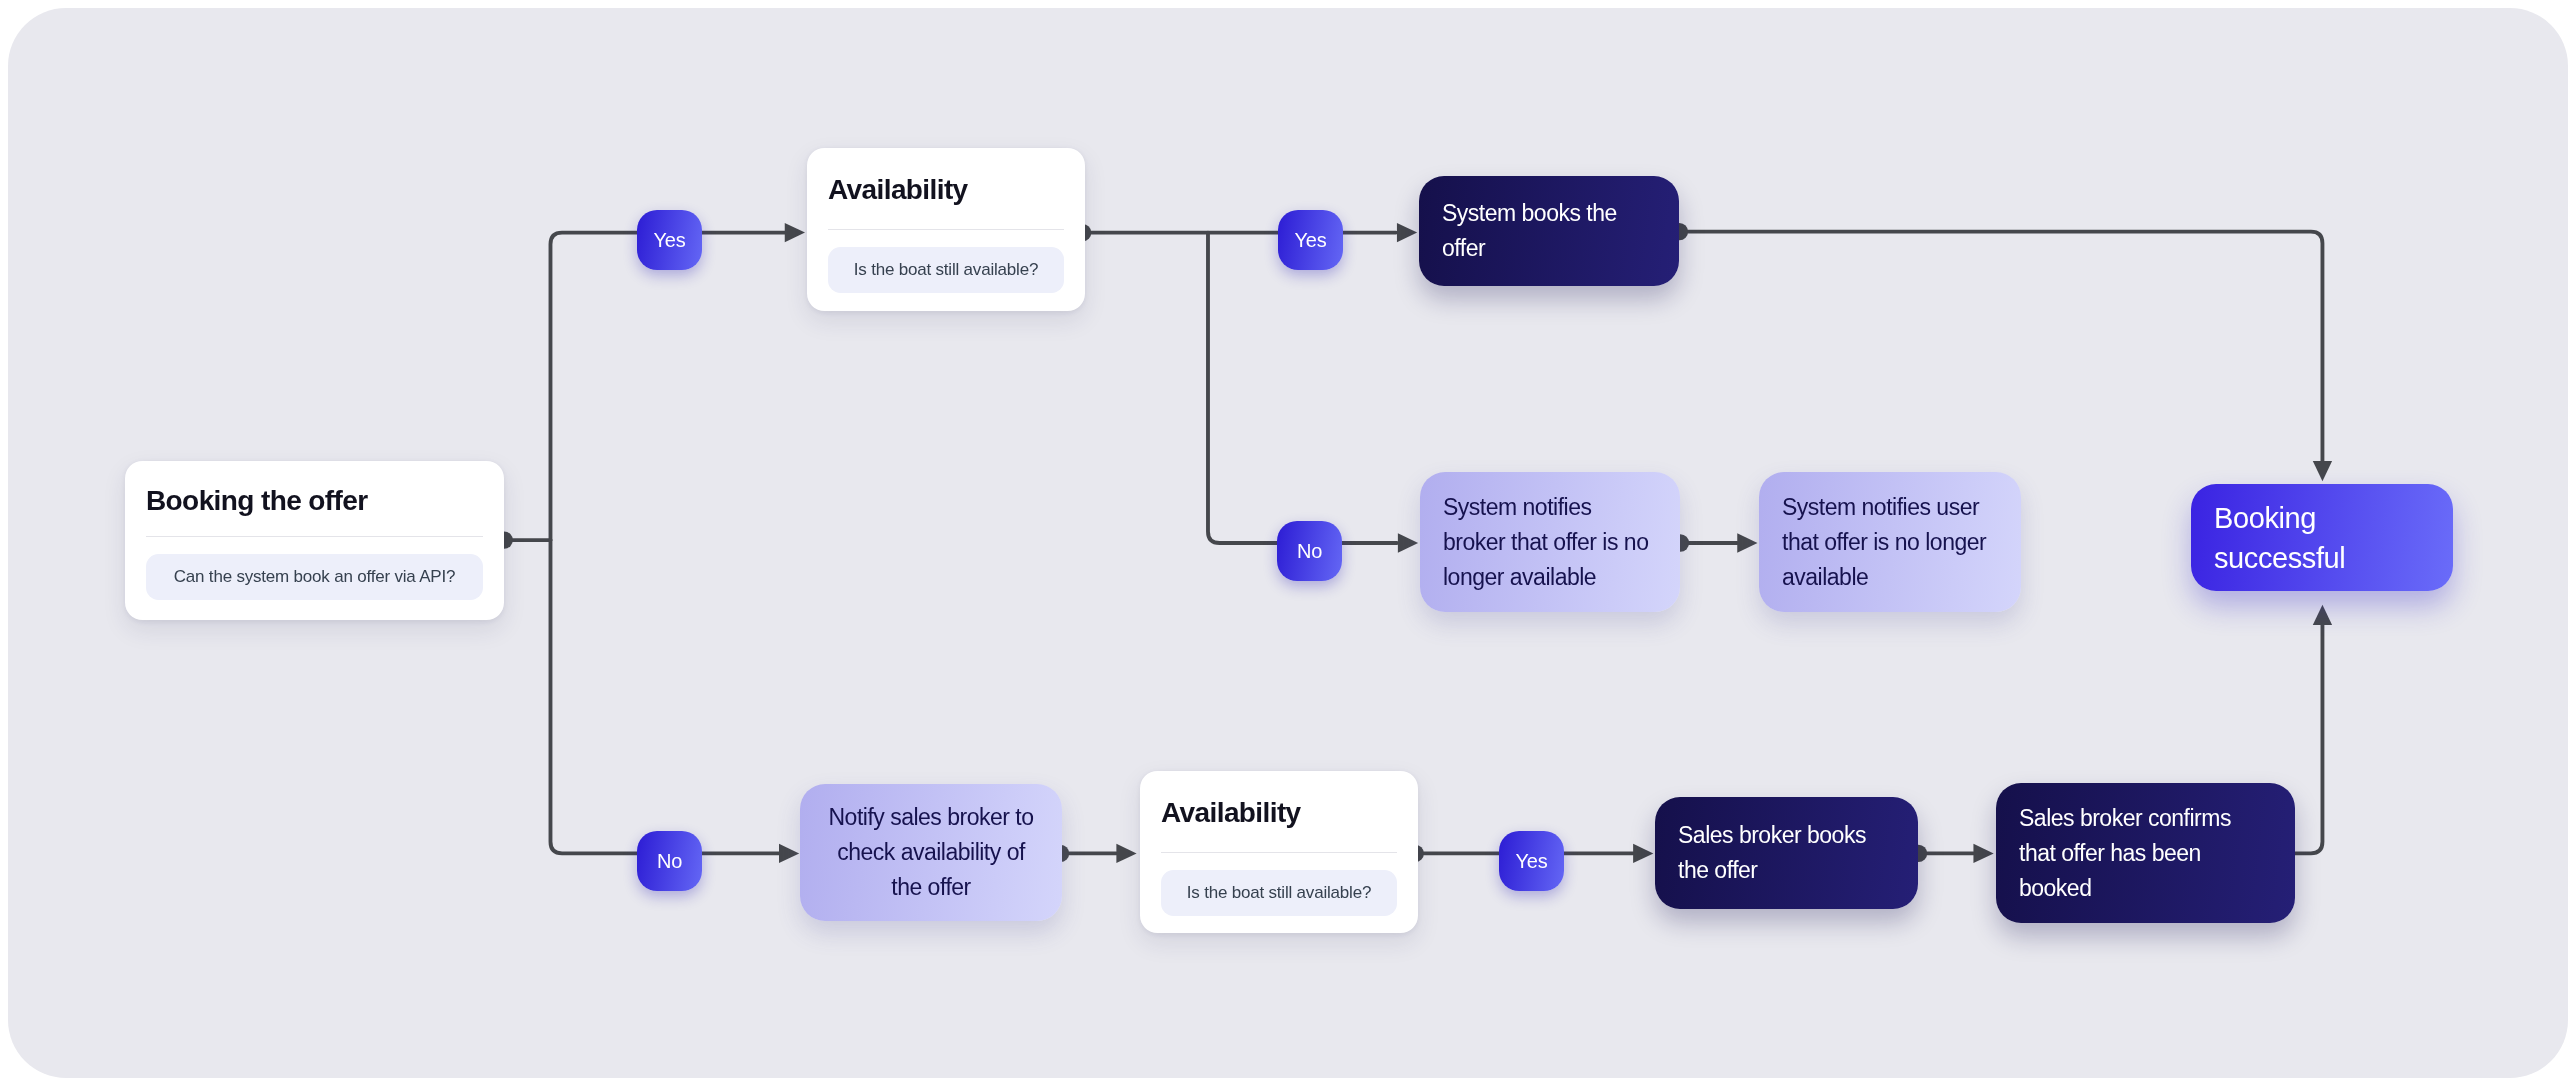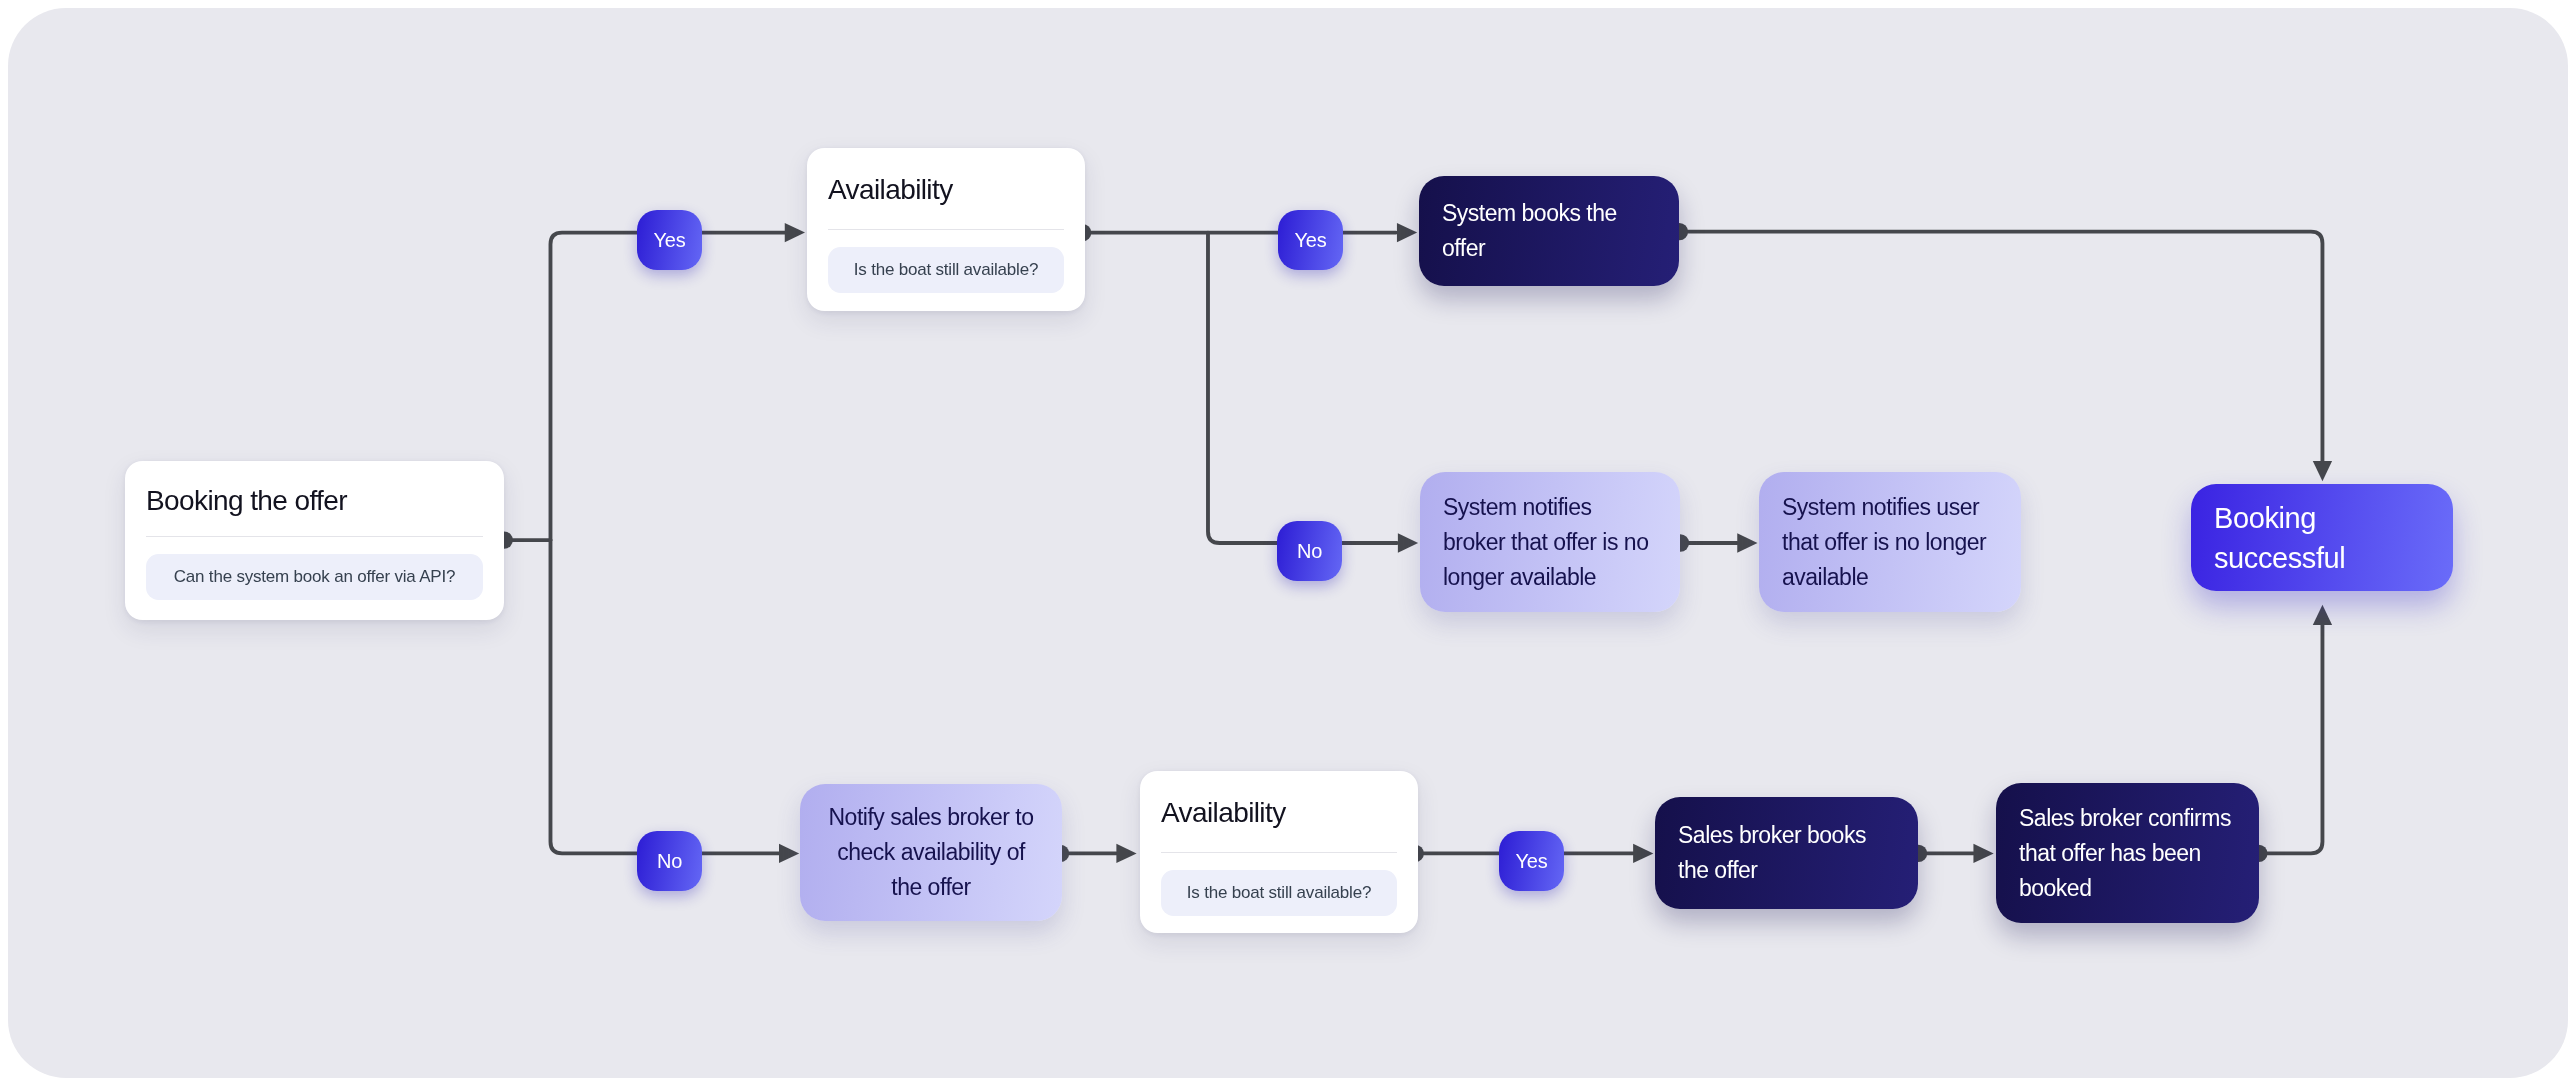--- a/index.html
+++ b/index.html
@@ -7,21 +7,21 @@
        font-family:"Liberation Sans", sans-serif;}
   #stage{position:absolute;left:0;top:0;width:2576px;height:1086px;}
   .canvas{position:absolute;left:7.7px;top:7.7px;right:7.7px;bottom:7.7px;
           background:#e8e8ee;border-radius:58px;}
   svg.edges{position:absolute;left:0;top:0;width:2576px;height:1086px;pointer-events:none;}
 
   
   .qcard{position:absolute;background:#ffffff;border-radius:17.4px;box-sizing:border-box;
          padding:23px 21px 0 21px;
          box-shadow:0 9.6px 23px rgba(40,40,90,.10),0 1.9px 5.8px rgba(40,40,90,.07);}
-  .qtitle{font-size:28px;line-height:33px;letter-spacing:-0.6px;color:#12121f;font-weight:400;}
+  .qtitle{font-size:28px;line-height:33px;letter-spacing:-0.6px;color:#12121f;font-weight:700;}
   .qdivider{height:1px;background:#e4e4e9;margin-top:19px;}
   .qpill{margin-top:17.4px;height:46px;border-radius:12.5px;background:#edeffa;
          display:flex;align-items:center;justify-content:center;
          font-size:17px;letter-spacing:-0.2px;color:#36414f;white-space:nowrap;}
 
   
   .action{position:absolute;border-radius:25px;box-sizing:border-box;display:flex;
           align-items:center;padding:0 23px;font-size:23px;line-height:35px;
           letter-spacing:-0.5px;}
   .action.dark{background:linear-gradient(97deg,#15104b 0%,#251f76 100%);color:#ffffff;
@@ -116,21 +116,21 @@
   </div>
 
   <div class="action light" style="left:800px;top:784px;width:262px;height:137px;text-align:center;">
     <span>Notify sales broker to check availability of the offer</span>
   </div>
 
   <div class="action dark" style="left:1655px;top:797px;width:263px;height:112px;">
     <span>Sales broker books the offer</span>
   </div>
 
-  <div class="action dark" style="left:1996px;top:783px;width:263px;height:140px;">
+  <div class="action dark" style="left:1996px;top:783px;width:299px;height:140px;">
     <span>Sales broker confirms that offer has been booked</span>
   </div>
 
   <div class="badge" style="left:637px;top:210px;">Yes</div>
   <div class="badge" style="left:637px;top:831px;">No</div>
   <div class="badge" style="left:1278px;top:210px;">Yes</div>
   <div class="badge" style="left:1277px;top:521px;">No</div>
   <div class="badge" style="left:1499px;top:831px;">Yes</div>
 </div>
 

